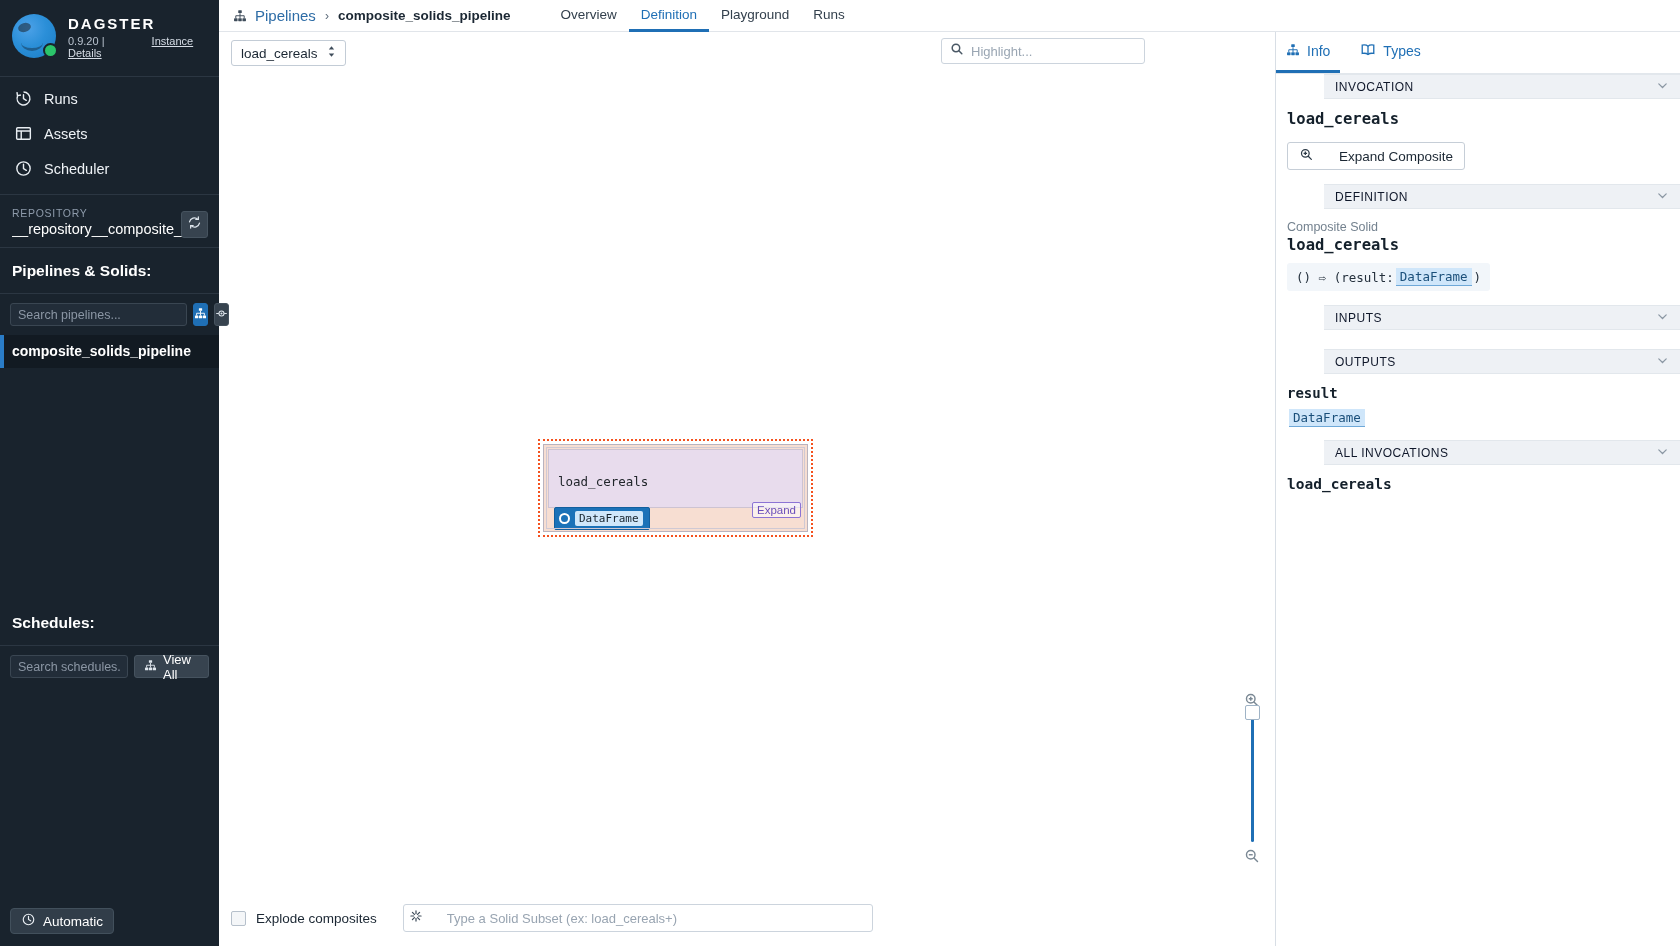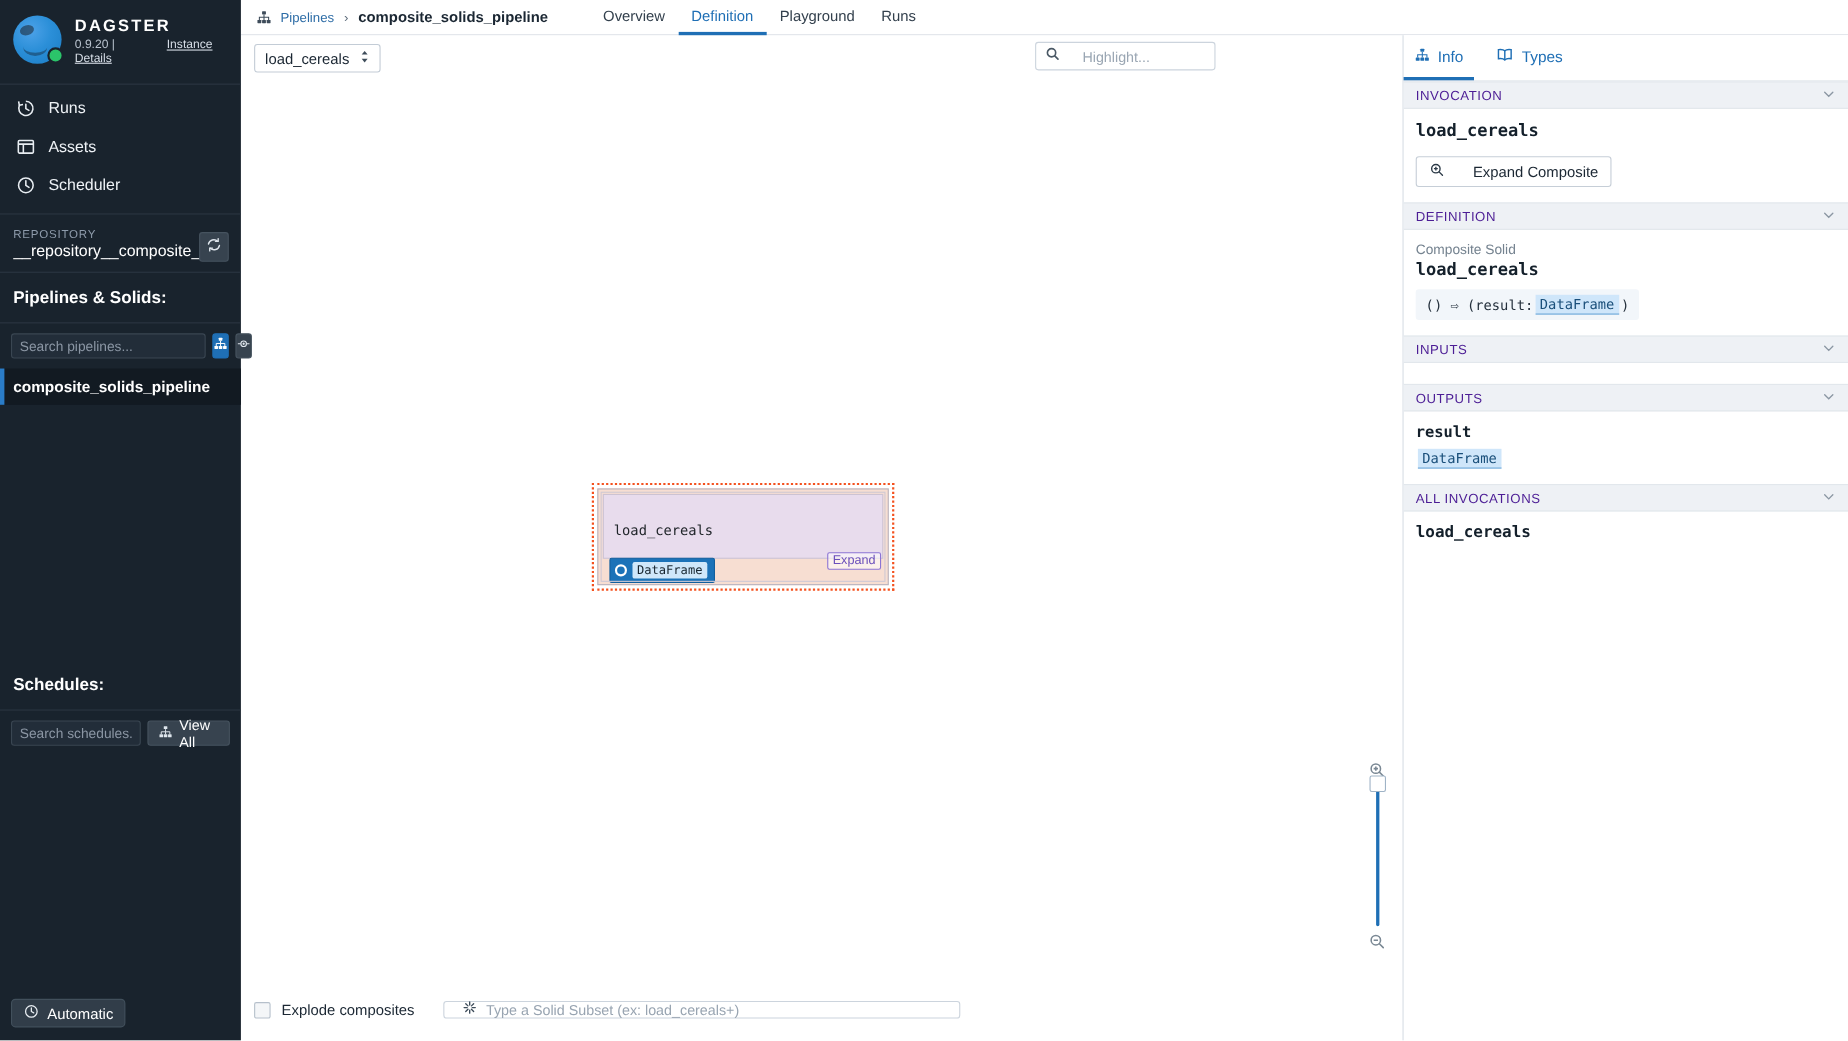--- a/index.html
+++ b/index.html
@@ -137,21 +137,21 @@
 
   
   .main { flex: 1; display: flex; flex-direction: column; min-width: 0; background:#fff; }
 
   .topbar {
     height: 32px; display: flex; align-items: center;
     border-bottom: 1px solid #e1e5ea;
     padding: 0 14px; gap: 0; flex: none;
   }
   .crumb-icon { margin-right: 8px; display:flex; }
-  .crumb-link { font-size: 12px; color: #2d6ca6; cursor: pointer; }
+  .crumb-link { font-size: 15px; color: #2d6ca6; cursor: pointer; }
   .crumb-sep { margin: 0 9px; color: #5c6b7a; font-size: 12px; }
   .crumb-cur { font-size: 13.5px; font-weight: bold; color: #1b2733; }
 
   .tabs { display:flex; margin-left: 38px; align-items: stretch; height: 32px; }
   .tab {
     padding: 0 12px; display:flex; align-items:center;
     font-size: 13.5px; color: #33404d; cursor: pointer;
     border-bottom: 3px solid transparent;
   }
   .tab.active { color: #1f6fb5; border-bottom-color: #1f6fb5; font-weight: normal; }
@@ -165,23 +165,23 @@
     padding: 6px 12px 0 12px; position: relative; flex: none;
   }
   .solid-select {
     display: inline-flex; align-items: center; gap: 9px;
     height: 26px; padding: 0 9px;
     border: 1px solid #c3ccd6; border-radius: 3px; background: #fff;
     font-size: 13.5px; color: #1b2733; cursor: pointer;
   }
   .highlight-box {
     position: absolute; left: 722px; top: 6px;
-    width: 164px; height: 26px;
+    width: 204px; height: 26px;
     border: 1px solid #ccd4dd; border-radius: 3px;
-    display: flex; align-items: center; gap: 20px; padding: 0 8px;
+    display: flex; align-items: center; gap: 7px; padding: 0 8px;
     background: #fff;
   }
   .highlight-box input {
     border: none; outline: none; font-size: 13px;
     font-family: "Liberation Sans", sans-serif;
     color: #1b2733; width: 100%; background: transparent;
   }
   .highlight-box input::placeholder { color: #9aa6b3; }
 
   .graph-area { flex: 1; position: relative; overflow: hidden; }
@@ -258,23 +258,23 @@
     padding: 0 12px; gap: 14px; flex:none;
     position: relative;
   }
   .chk-row { display:flex; gap: 10px; cursor: pointer; }
   .chk {
     width: 15px; height: 15px; border:1px solid #b6c0cb;
     border-radius: 2px; background:#f4f6f8;
   }
   .chk-label { font-size: 13.5px; color: #1b2733; }
   .subset-box {
-    width: 470px; height: 16px; margin-left: 12px;
+    width: 470px; height: 28px; margin-left: 12px;
     border: 1px solid #ccd4dd; border-radius: 3px;
-    display:flex; align-items:center; gap: 8px; padding: 0 16px;
+    display:flex; align-items:center; gap: 24px; padding: 0 5px;
     background:#fff;
   }
   .subset-box input {
     border:none; outline:none; width:100%; font-size:13px;
     font-family: "Liberation Sans", sans-serif; color:#1b2733; background:transparent;
   }
   .subset-box input::placeholder { color: #98a4b1; }
 
   
   .right-panel {
@@ -293,22 +293,23 @@
     padding: 0 10px; font-size: 14px; color: #1f6fb5;
     cursor: pointer; border-bottom: 3px solid transparent;
   }
   .rp-tab.active { border-bottom-color: #1f6fb5; }
 
   .sec-head {
     height: 25px; background: #eef1f5;
     border-top: 1px solid #e2e7ec; border-bottom: 1px solid #e2e7ec;
     display:flex; align-items:center; justify-content: space-between;
     padding: 0 11px;
-    font-size: 12px; letter-spacing: .5px; color: #4c1d95;
+    font-size: 12px; letter-spacing: .5px; color: #0f172a;
     cursor: pointer;
+    margin-left: 48px;
   }
   .sec-body { padding: 11px 11px 14px 11px; }
 
   .mono-big {
     font-family: "DejaVu Sans Mono", monospace;
     font-size: 15.5px; font-weight: bold; color: #14202b;
   }
   .expand-comp-btn {
     display:inline-flex; align-items:center; gap: 25px;
     margin-top: 14px;

